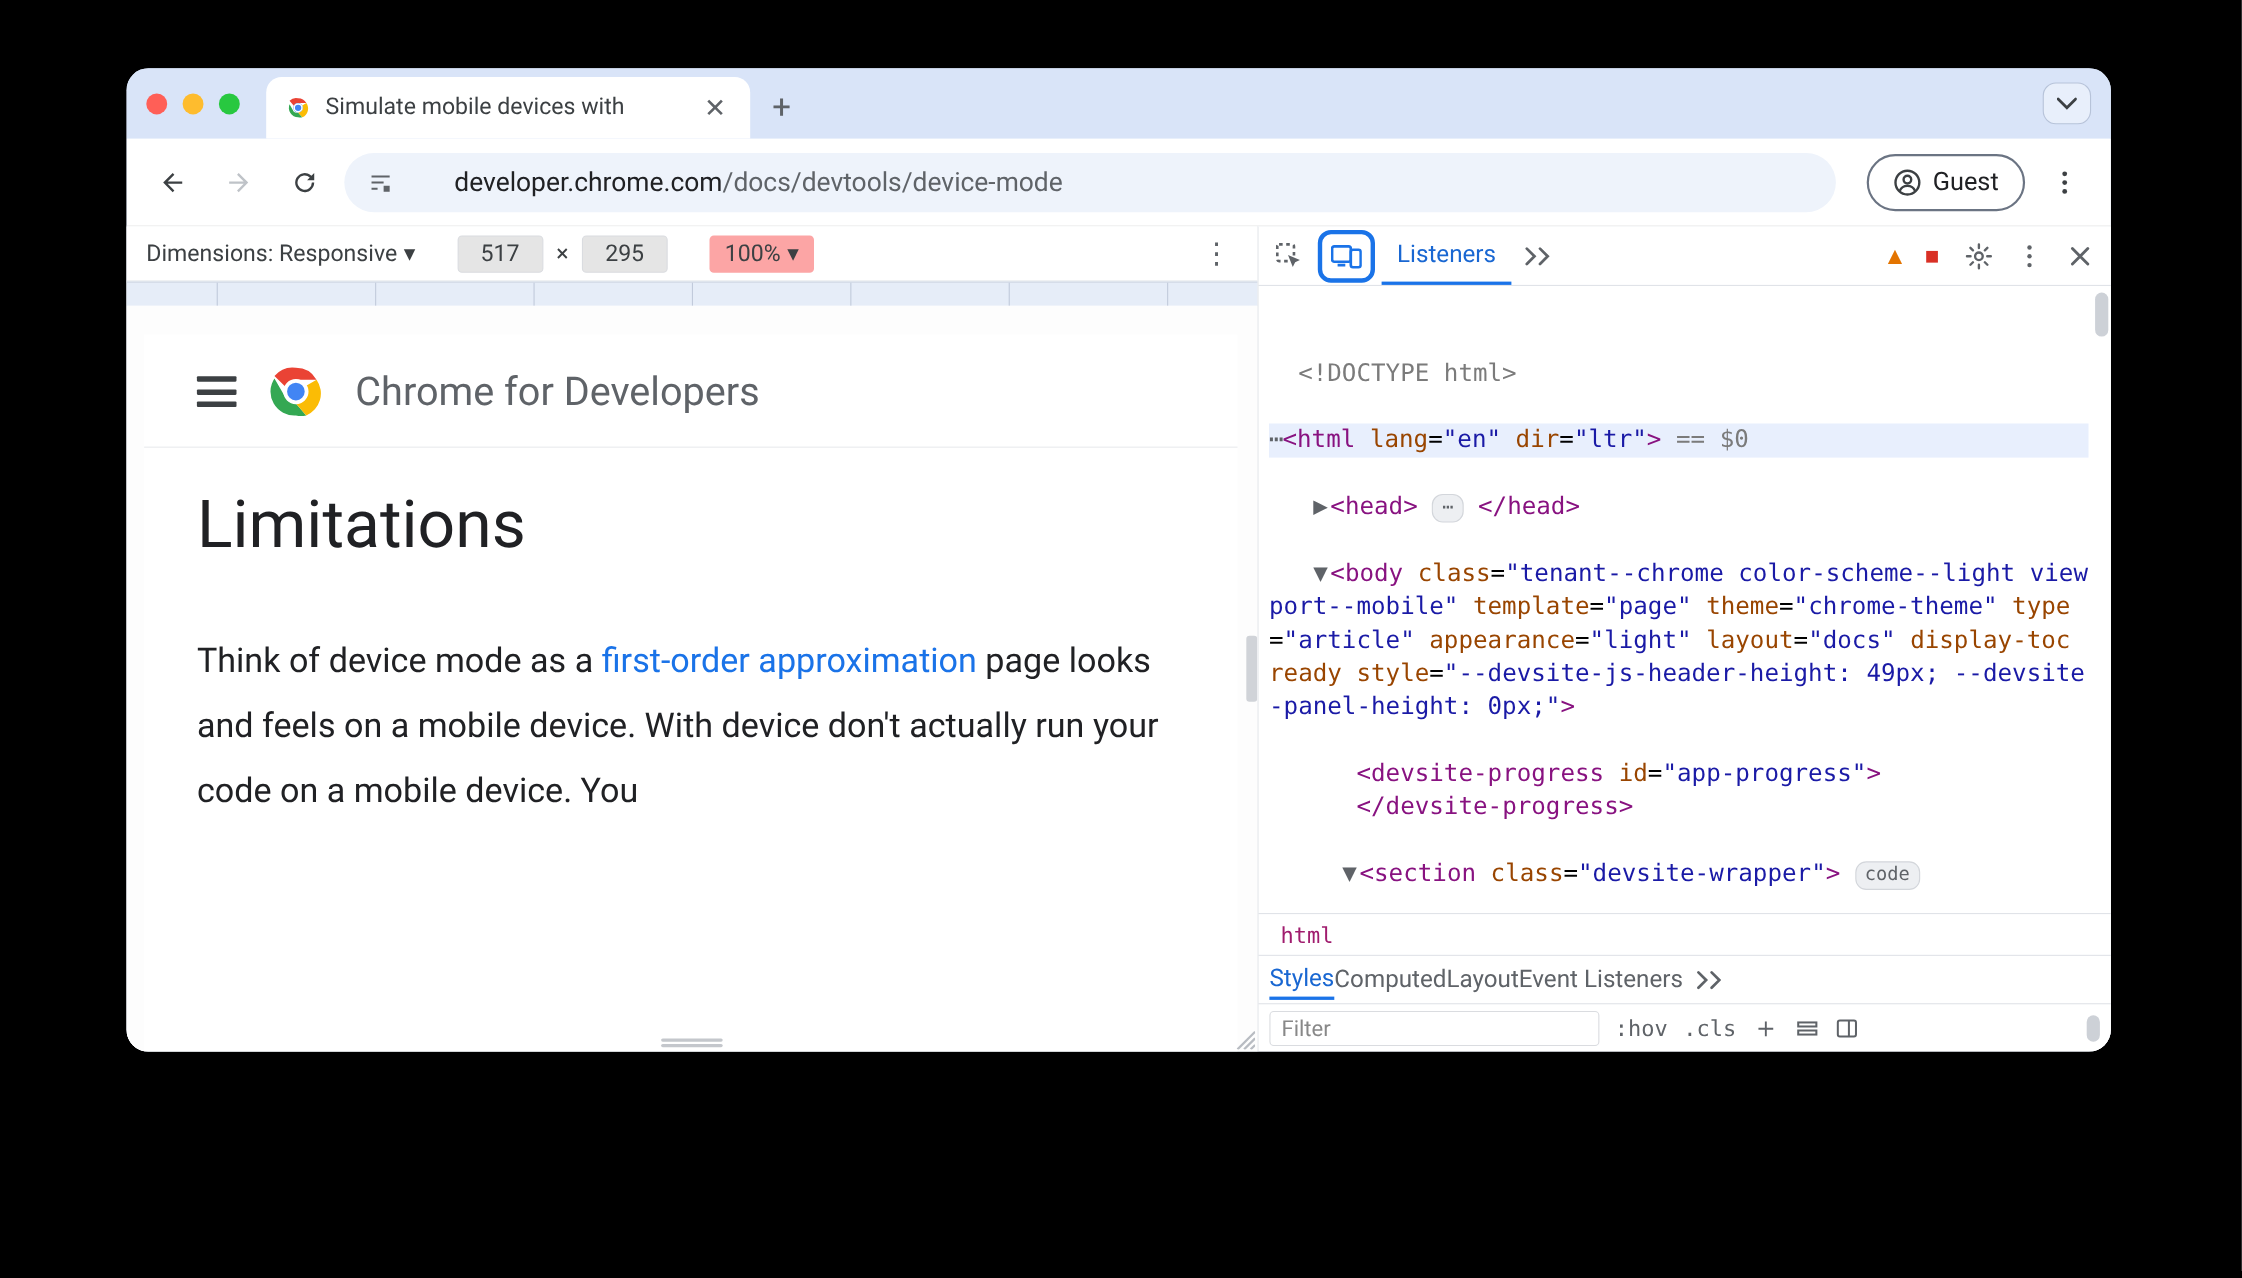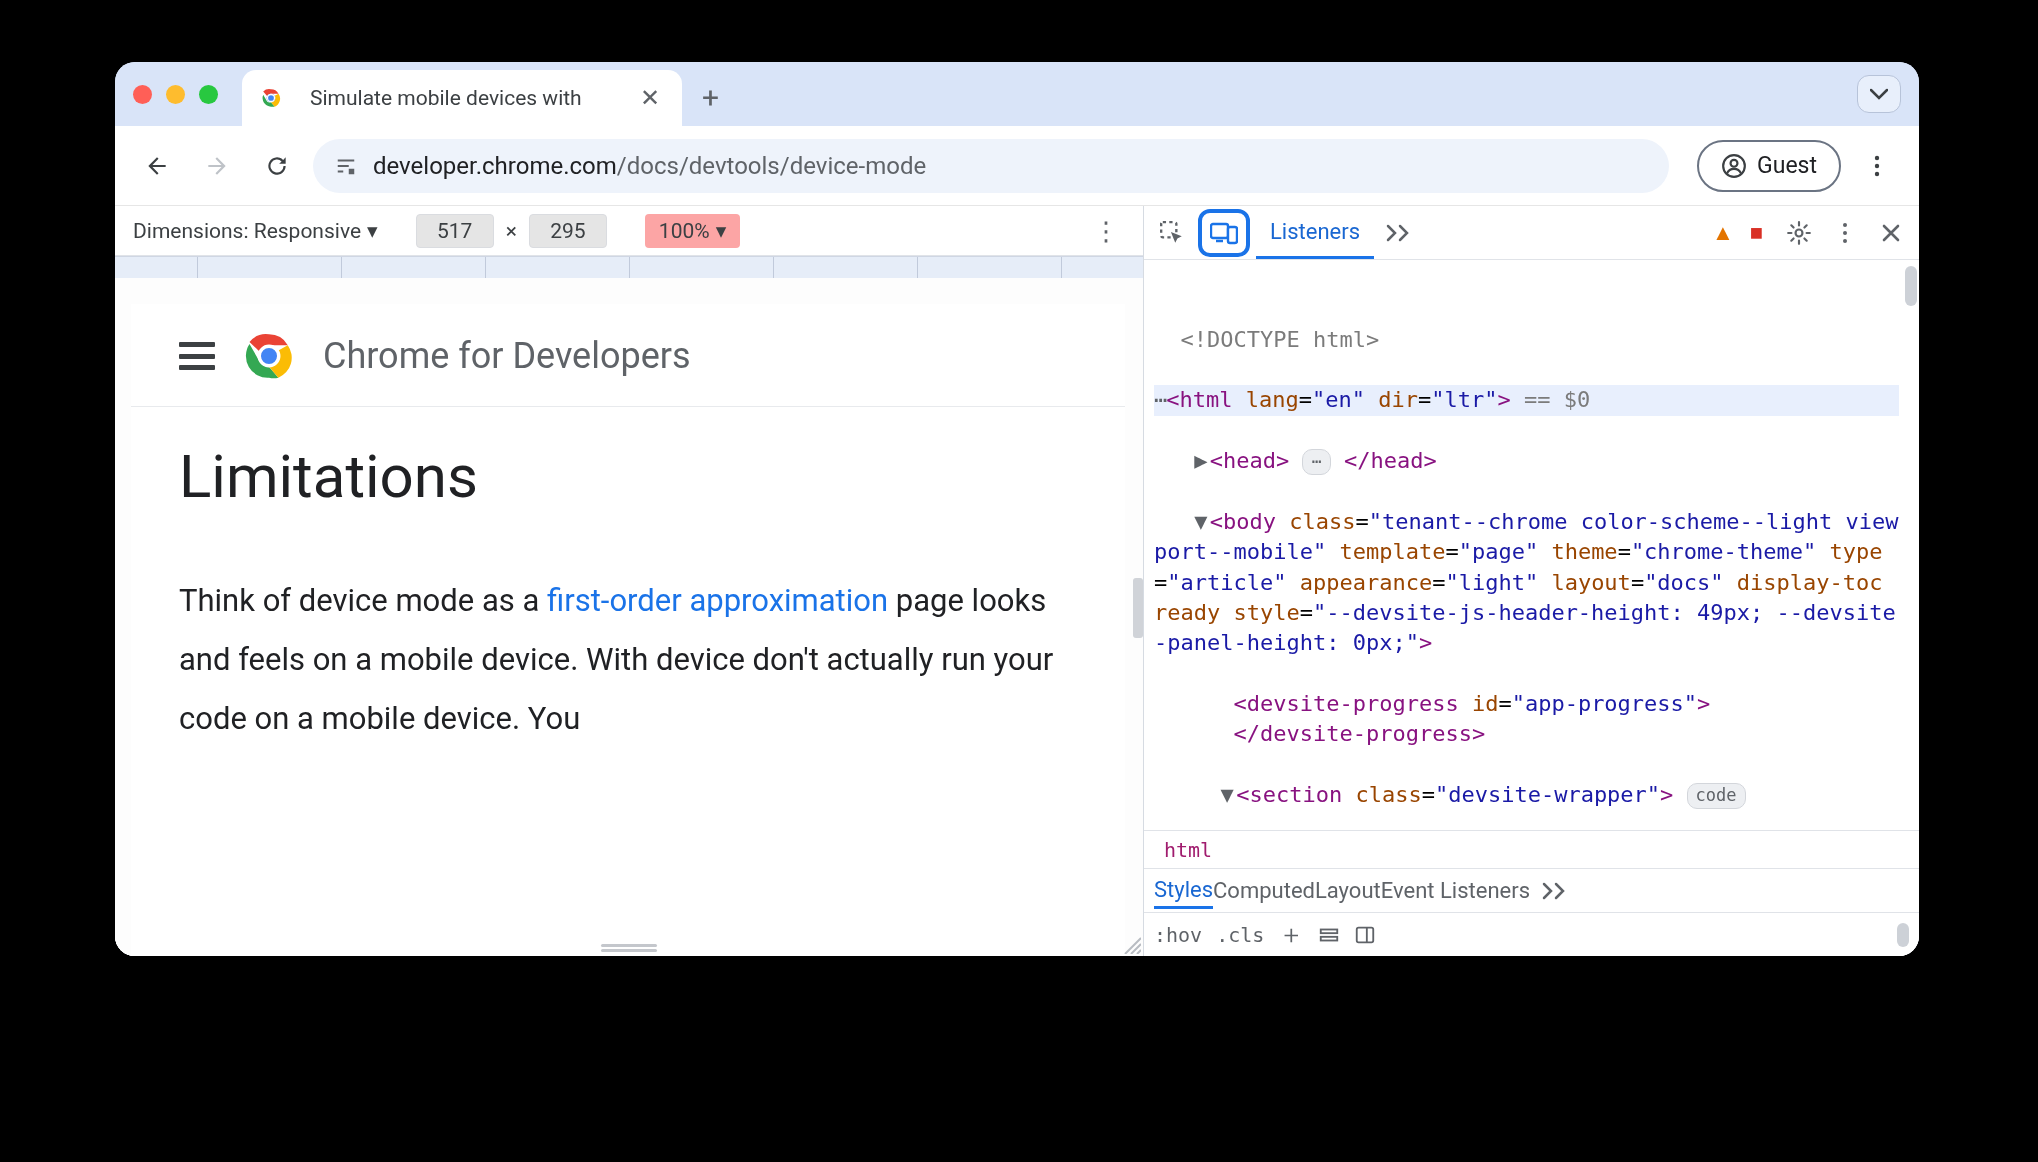--- a/index.html
+++ b/index.html
@@ -35,21 +35,21 @@
   .dot.red { background: #ff5f57; }
   .dot.yellow { background: #febc2e; }
   .dot.green { background: #28c840; }
   .tab {
     background: #fff;
     height: 56px;
     border-radius: 14px 14px 0 0;
     display: flex;
     align-items: center;
     padding: 0 18px 0 16px;
-    gap: 26px;
+    gap: 12px;
     min-width: 440px;
     margin-top: 8px;
   }
   .tab-title { font-size: 21px; color: #3c4043; white-space: nowrap; overflow: hidden; text-overflow: clip; flex: 1; }
   .tab-close { font-size: 24px; color: #5f6368; cursor: pointer; padding: 0 4px; }
   .newtab { font-size: 30px; color: #5f6368; margin-left: 20px; cursor: pointer; padding-top:6px;}
   .tabstrip-spacer { flex: 1; }
   .search-tabs {
     width: 44px; height: 38px; border-radius: 12px;
     display: flex; align-items: center; justify-content: center;
@@ -76,21 +76,21 @@
     height: 54px;
     background: #eef3fb;
     border-radius: 27px;
     display: flex;
     align-items: center;
     padding: 0 22px;
     gap: 16px;
     font-size: 24px;
     color: #202124;
   }
-  .omni-url { white-space: nowrap; overflow: hidden; }
+  .omni-url { white-space: nowrap; overflow: hidden; margin-left: 40px; }
   .omni-url .domain { color: #202124; }
   .omni-url .path { color: #5f6368; }
   .guest-chip {
     height: 52px; border: 2px solid #6b7483; border-radius: 26px;
     display: flex; align-items: center; gap: 10px;
     padding: 0 22px; font-size: 23px; color: #202124;
     margin-left: 16px;
   }
   
   .content {
@@ -549,20 +549,23 @@
         <div class="st-tab">Layout</div>
         <div class="st-tab">Event Listeners</div>
         <div class="dt-icon" style="margin-left:6px">
           <svg width="28" height="18" viewBox="0 0 28 18">
               <path d="M2 2l7 7-7 7M14 2l7 7-7 7" fill="none" stroke="#5f6368" stroke-width="2.5" stroke-linecap="round"></path>
             </svg>
         </div>
       </div>
 
       <div class="styles-bar">
+        <div class="filter-input">
+            <span style="color:#888">Filter</span>
+          </div>
         <span class="mono-chip">:hov</span>
         <span class="mono-chip">.cls</span>
         <span class="mono-chip" style="font-size:26px;">＋</span>
         <span>
           <svg width="22" height="22" viewBox="0 0 24 24">
               <rect x="3" y="6" width="18" height="4" fill="none" stroke="#5f6368" stroke-width="2"></rect>
               <rect x="3" y="14" width="18" height="4" fill="none" stroke="#5f6368" stroke-width="2"></rect>
             </svg>
         </span>
         <span>

